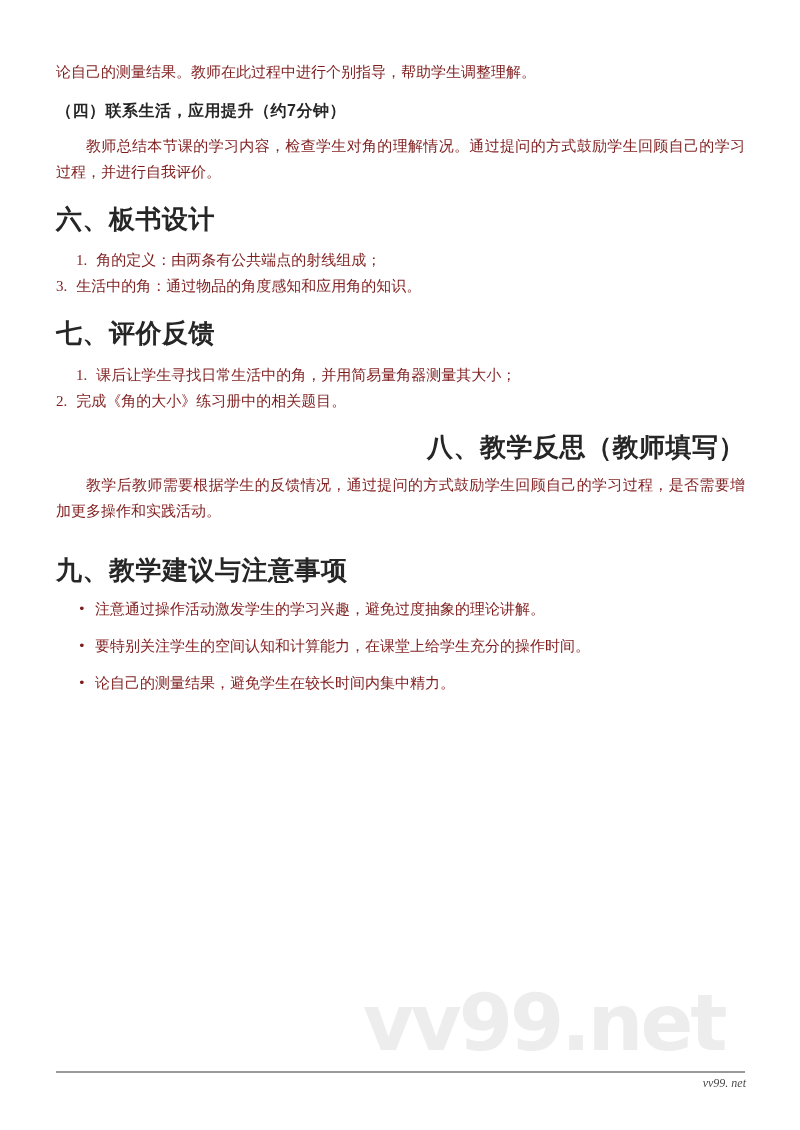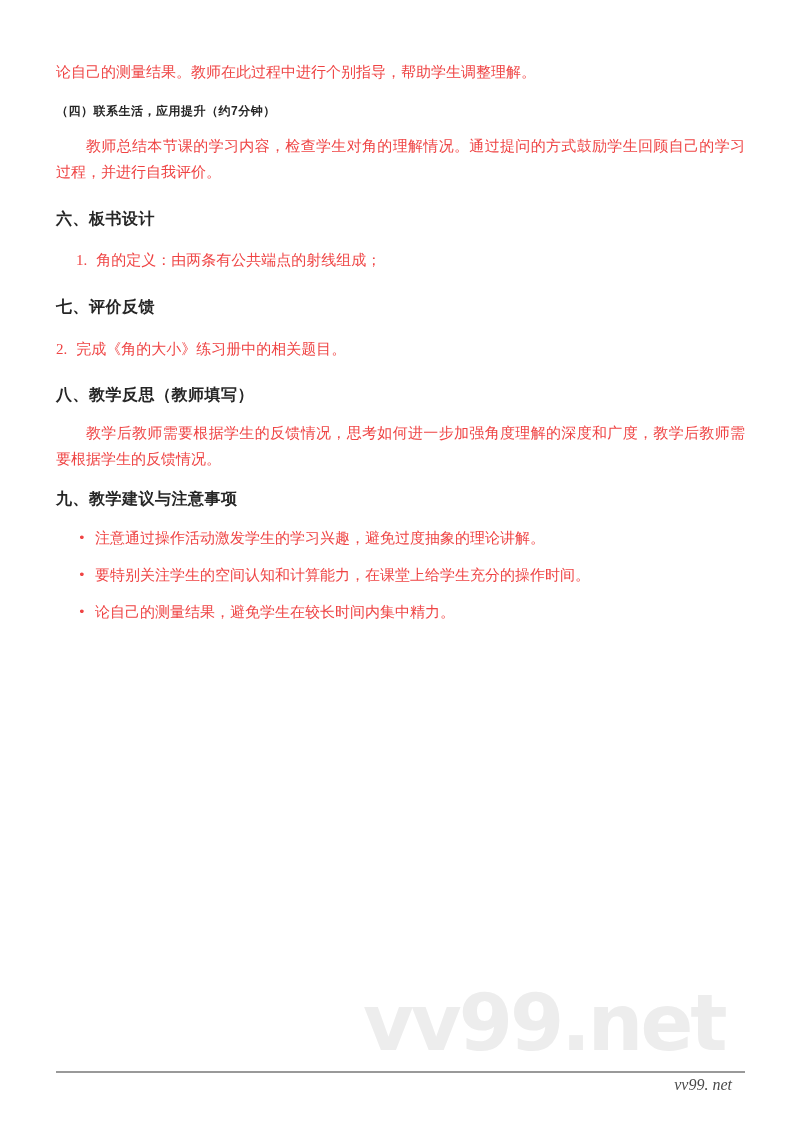--- a/index.html
+++ b/index.html
@@ -16,47 +16,47 @@
     background: #ffffff;
   }
   #content {
     position: absolute;
     left: 56px; top: 0;
     width: 689px;
   }
   .body-text {
     font-size: 15px;
     line-height: 26px;
-    color: #ef4444;
+    color: #7f1d1d;
     text-align: justify;
   }
   p.cont { margin-top: 59px; }
   p.indent { text-indent: 2em; }
   h3.sub-heading {
     font-family: "Liberation Sans", "DejaVu Sans", sans-serif;
-    font-size: 12px;
+    font-size: 16px;
     font-weight: bold;
     line-height: 26px;
     color: #262626;
     letter-spacing: 0.5px;
   }
   h2.big-heading {
     font-family: "Liberation Sans", "DejaVu Sans", sans-serif;
-    font-size: 16px;
+    font-size: 26px;
     font-weight: bold;
     line-height: 30px;
     color: #262626;
     letter-spacing: 0.5px;
   }
   .mt13 { margin-top: 13px; }
   .mt14 { margin-top: 14px; }
   .mt9  { margin-top: 9px; }
   .mt10 { margin-top: 10px; }
-  .mt16 { margin-top: 12px; }
-  .mt18 { margin-top: 18px; }
+  .mt16 { margin-top: 31px; }
+  .mt18 { margin-top: 18px; text-align: right; }
   .mt19 { margin-top: 19px; }
   .mt11 { margin-top: 11px; }
   ol.num-list { list-style: none; }
   ol.num-list li { white-space: nowrap; }
   ol.num-list li.first-extra-indent { padding-left: 20px; }
   ol.num-list .num { margin-right: 9px; }
   ul.dot-list { list-style: none; }
   ul.dot-list li {
     display: flex;
     padding-left: 22px;
@@ -80,24 +80,24 @@
     user-select: none;
   }
   #footer-rule {
     position: absolute;
     left: 56px; right: 55px;
     top: 1071px;
     border-top: 2px solid #999999;
   }
   #footer-text {
     position: absolute;
-    right: 68px; top: 1076px;
+    right: 54px; top: 1076px;
     font-family: "Liberation Serif", "DejaVu Serif", serif;
     font-style: italic;
-    font-size: 16px;
+    font-size: 12px;
     color: #4a4a4a;
   }
 </style>
 </head>
 <body>
 
 <div id="page">
 
   <div id="content">
 
@@ -108,33 +108,39 @@
 
 
     <p class="body-text indent mt9">教师总结本节课的学习内容，检查学生对角的理解情况。通过提问的方式鼓励学生回顾自己的学习过程，并进行自我评价。</p>
 
     <h2 class="big-heading mt19">六、板书设计</h2>
 
     <ol class="num-list body-text mt13">
       <li class="first-extra-indent">
         <span class="num">1.</span><span>角的定义：由两条有公共端点的射线组成；</span>
       </li>
+      <li>
+        <span class="num">3.</span><span>生活中的角：通过物品的角度感知和应用角的知识。</span>
+      </li>
     </ol>
 
     <h2 class="big-heading mt19">七、评价反馈</h2>
 
     <ol class="num-list body-text mt14">
+      <li class="first-extra-indent">
+        <span class="num">1.</span><span>课后让学生寻找日常生活中的角，并用简易量角器测量其大小；</span>
+      </li>
       <li>
         <span class="num">2.</span><span>完成《角的大小》练习册中的相关题目。</span>
       </li>
     </ol>
 
     <h2 class="big-heading mt18">八、教学反思（教师填写）</h2>
 
-    <p class="body-text indent mt10">教学后教师需要根据学生的反馈情况，思考如何进一步加强角度理解的深度和广度，教学后教师需要根据学生的反馈情况。</p>
+    <p class="body-text indent mt10">教学后教师需要根据学生的反馈情况，通过提问的方式鼓励学生回顾自己的学习过程，是否需要增加更多操作和实践活动。</p>
 
     <h2 class="big-heading mt16">九、教学建议与注意事项</h2>
 
     <ul class="dot-list body-text mt11">
       <li>
         <span class="bullet">•</span>
         <span>注意通过操作活动激发学生的学习兴趣，避免过度抽象的理论讲解。</span>
       </li>
       <li>
         <span class="bullet">•</span>

